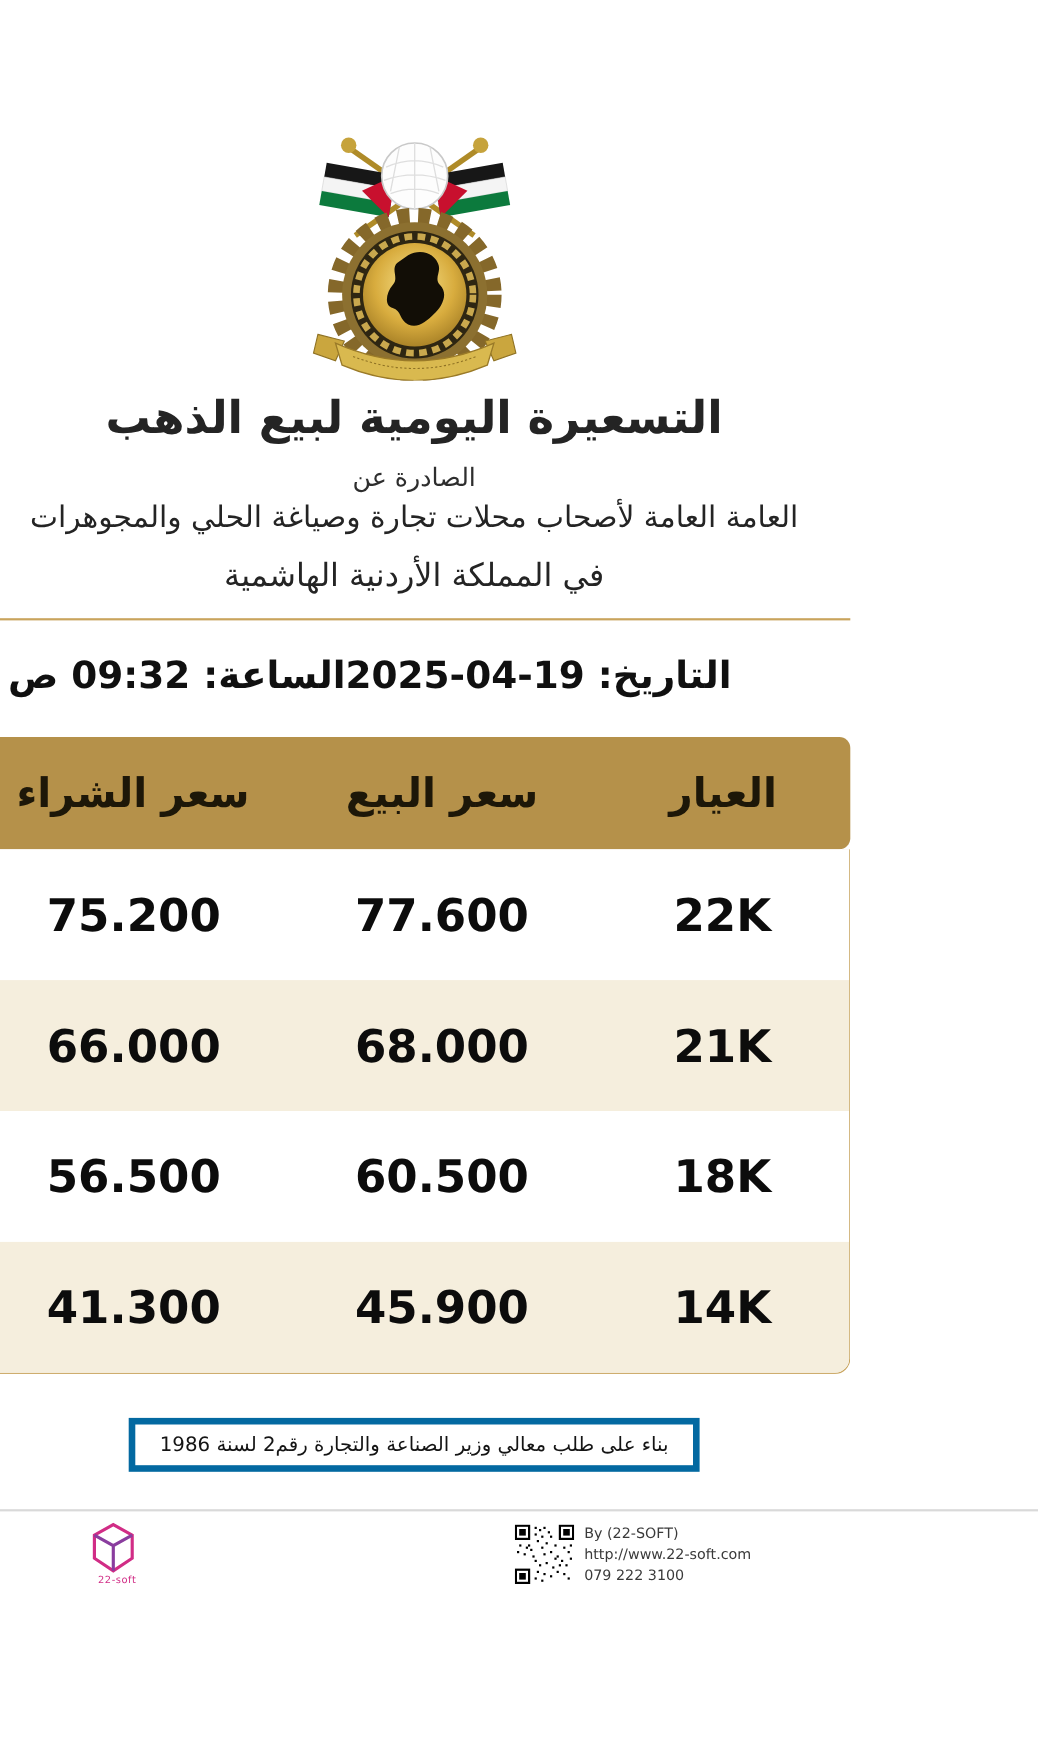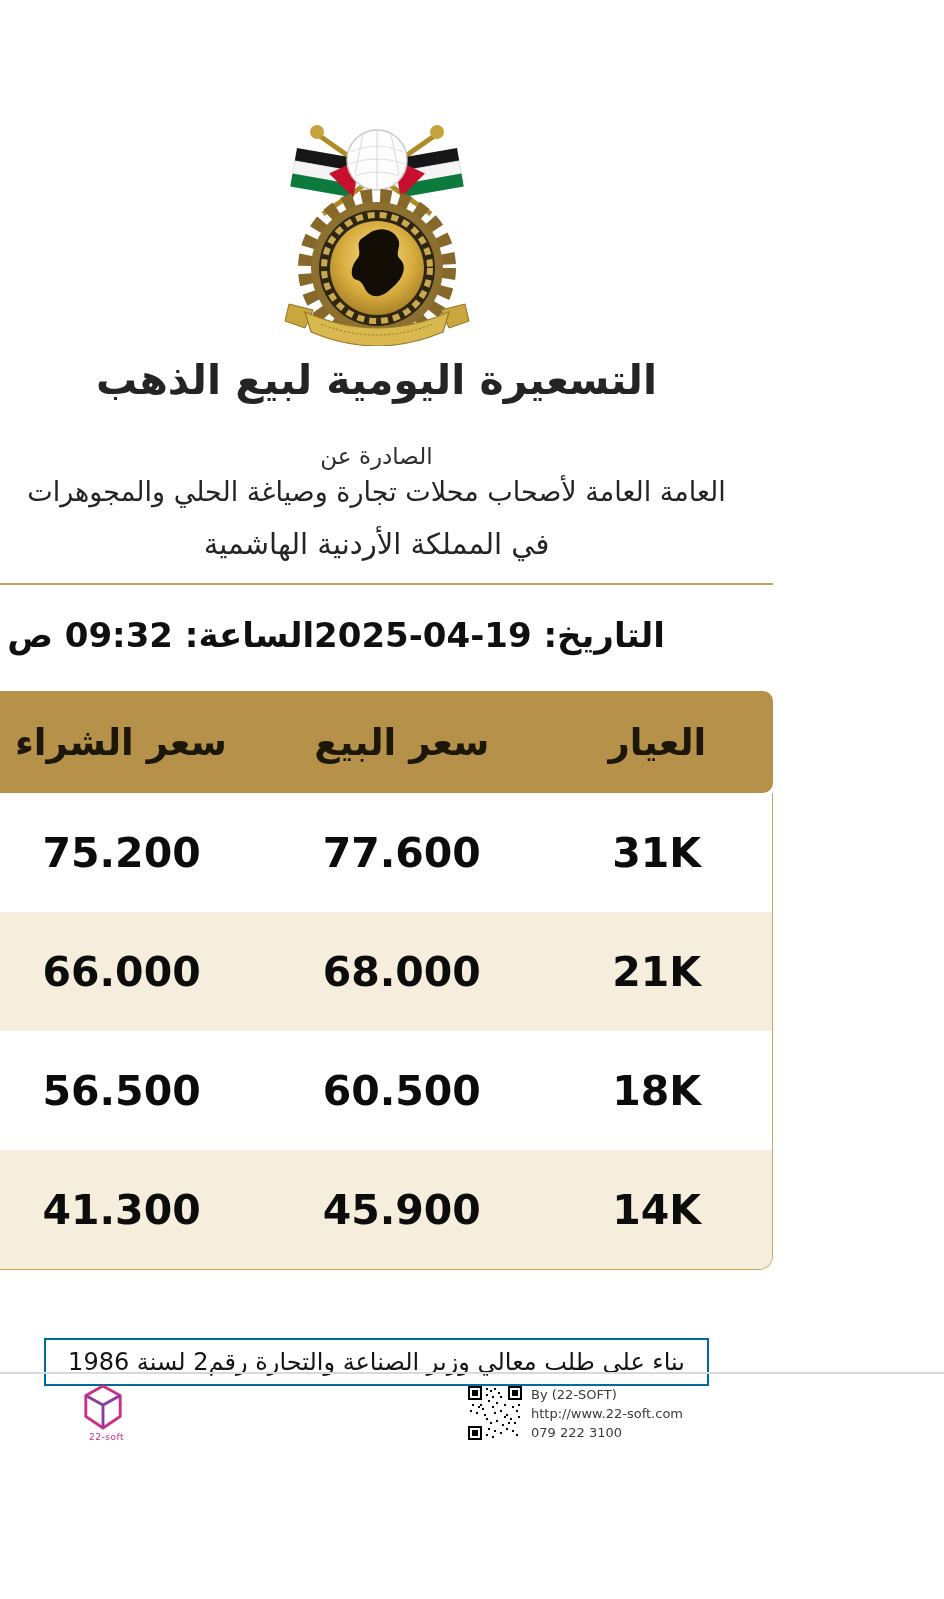--- a/index.html
+++ b/index.html
@@ -16,21 +16,21 @@
     padding-top: 118px;
     display: flex; flex-direction: column; align-items: center;
     background: #fff;
   }
   .logo-wrap svg { display: block; }
   .title {
     margin-top: 10px;
     font-size: 41px; font-weight: 700; color: #242424;
     text-align: center; direction: rtl;
   }
-  .issued-by { margin-top: 39px; font-size: 23px; color: #2e2e2e; direction: rtl; }
+  .issued-by { margin-top: 18px; font-size: 23px; color: #2e2e2e; direction: rtl; }
   .issuer    { margin-top: 7px;  font-size: 27px; color: #242424; direction: rtl; }
   .kingdom   { margin-top: 20px; font-size: 29px; color: #242424; direction: rtl; }
   .gold-rule {
     margin-top: 22px; width: 792px; height: 2px;
     background: #c9a45c; border: none;
   }
   .datetime-row {
     margin-top: 30px; width: 100%; padding: 0 88px;
     display: flex; justify-content: space-between;
     direction: rtl;
@@ -52,24 +52,24 @@
     overflow: hidden;
   }
   .trow {
     display: grid; grid-template-columns: 1fr 1.22fr 1.22fr;
     height: 119px; align-items: center; text-align: center;
     font-size: 41px; font-weight: 700; color: #0c0c0c;
     background: #ffffff;
   }
   .trow:nth-child(even) { background: #f5eedd; }
   .note-box {
-    margin-top: 68px;
-    border: 2px solid #0369a1;
+    margin-top: 40px;
+    border: 6px solid #0369a1;
     padding: 8px 22px;
-    font-size: 24px; color: #141414;
+    font-size: 18px; color: #141414;
     direction: rtl; text-align: center;
   }
   .footer-divider {
     position: absolute; left: 0; top: 1372px;
     width: 944px; height: 2px; background: #d9d9d9;
   }
   .footer-bar {
     position: absolute; left: 0; top: 1384px;
     width: 100%; padding: 0 70px;
     display: flex; justify-content: space-between; align-items: flex-start;
@@ -157,21 +157,21 @@
   </div>
 
   <div class="price-table">
     <div class="thead">
       <div>العيار</div>
       <div>سعر البيع</div>
       <div>سعر الشراء</div>
     </div>
     <div class="tbody">
       <div class="trow">
-        <div>31K</div>
+        <div>22K</div>
         <div>77.600</div>
         <div>75.200</div>
       </div>
       <div class="trow">
         <div>21K</div>
         <div>68.000</div>
         <div>66.000</div>
       </div>
       <div class="trow">
         <div>18K</div>

